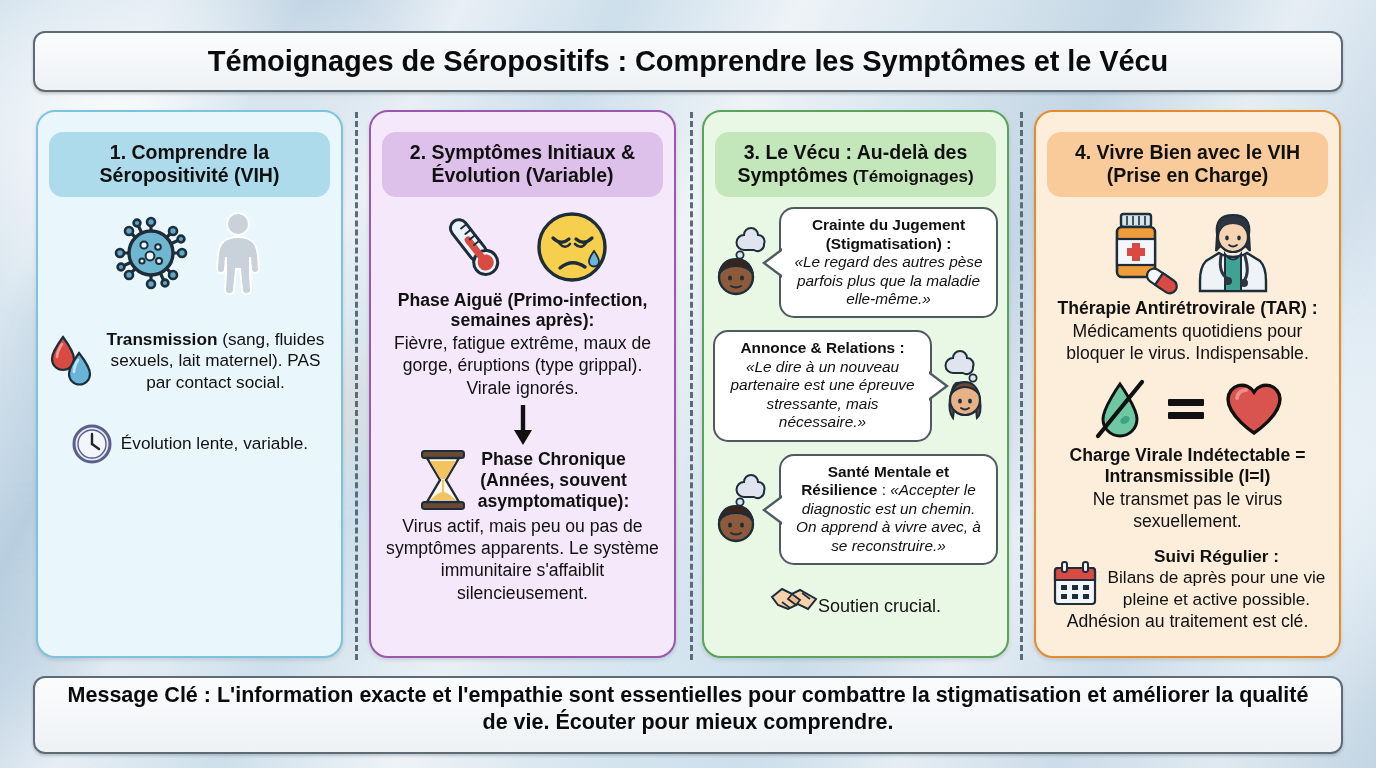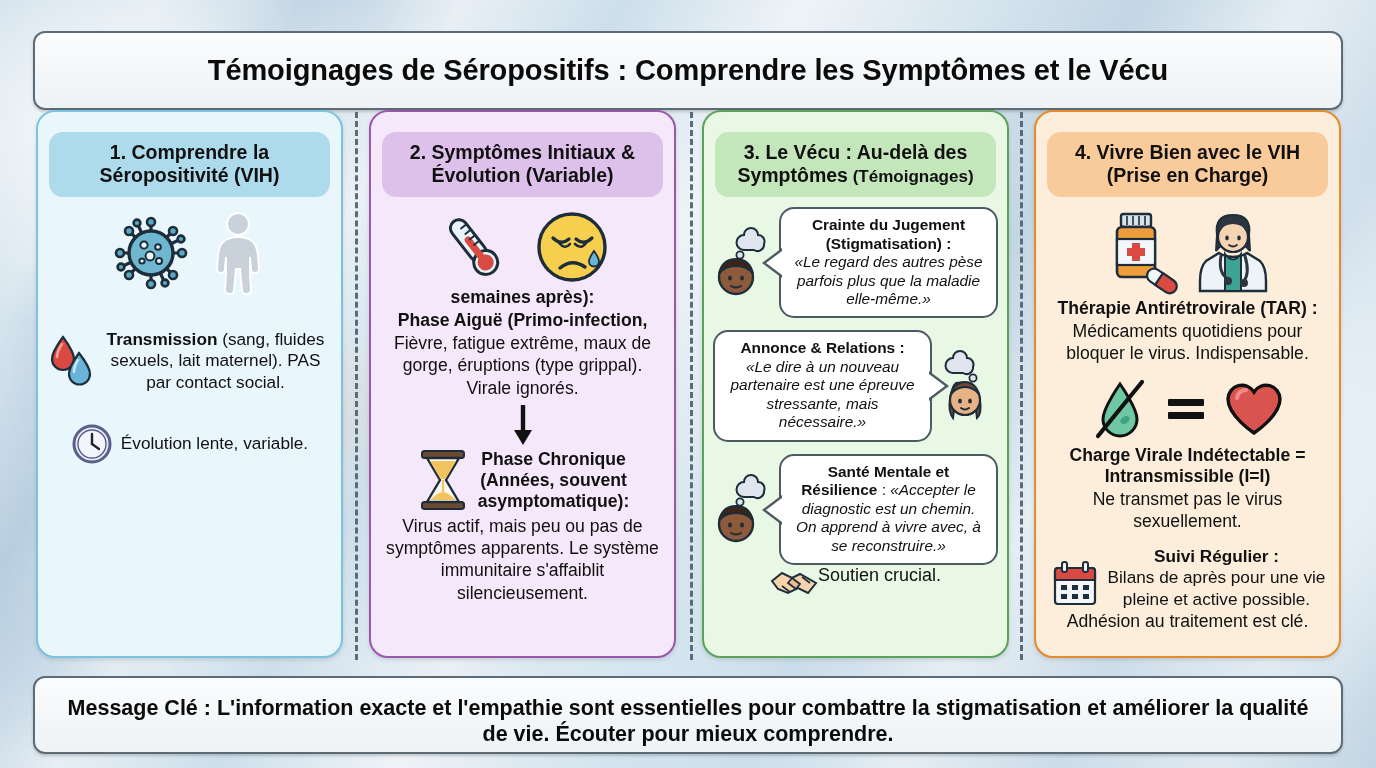--- a/index.html
+++ b/index.html
@@ -40,21 +40,21 @@
     filter: blur(26px);
     pointer-events: none;
   }
 
   .content { position: relative; z-index: 2; }
 
   
   #title-banner {
     position: absolute;
     left: 33px; top: 31px;
-    width: 1310px; height: 79px;
+    width: 1310px; height: 61px;
     background: linear-gradient(180deg, #fbfcfd 0%, #eef2f5 100%);
     border: 2.5px solid #5c6b76;
     border-radius: 12px;
     display: flex; align-items: center; justify-content: center;
     box-shadow: 0 2px 3px rgba(0,0,0,0.18);
   }
   #title-banner .t {
     font-size: 29px;
     font-weight: bold;
     color: #0b0b0b;
@@ -149,21 +149,21 @@
   #div-3 { left: 1020px; }
 
   
   #footer-banner {
     position: absolute;
     left: 33px; top: 676px;
     width: 1310px; height: 78px;
     background: linear-gradient(180deg, #fbfcfd 0%, #eef2f5 100%);
     border: 2.5px solid #5c6b76;
     border-radius: 12px;
-    display: flex; align-items: flex-end; justify-content: center;
+    display: flex; align-items: flex-start; justify-content: center;
     text-align: center;
     padding: 4px 24px;
     box-shadow: 0 2px 3px rgba(0,0,0,0.18);
   }
   #footer-banner .t {
     font-size: 21.5px;
     font-weight: bold;
     color: #0b0b0b;
     line-height: 1.24;
   }
@@ -217,23 +217,23 @@
     border-top: 15px solid transparent;
     border-bottom: 15px solid transparent;
   }
   .bubble.tail-right::before { border-left: 20px solid #4e5a63; }
   .bubble.tail-right::after  { right: -15px; border-left: 20px solid #ffffff; }
 
   .avatar-wrap { position: relative; width: 66px; flex: 0 0 66px; display:flex; align-items:center; justify-content:center; }
 
   .support-row {
     display: flex;
-    align-items: flex-start;
+    align-items: flex-end;
     justify-content: center;
-    margin-top: 0;
+    margin-top: 16px;
     width: 100%;
   }
   .support-row .txt { font-size: 18px; color: #111; }
 
   .arrow-down {
     margin: 4px 0 2px 0;
     display: flex; justify-content: center; width: 100%;
   }
 
   .phase2-row {
@@ -382,22 +382,22 @@
           <path d="M41 29 Q49 36 57 28" fill="none" stroke="#1d2d3a" stroke-width="3.2" stroke-linecap="round"></path>
           <path d="M24 33 Q30 40 35 34" fill="none" stroke="#1d2d3a" stroke-width="2.6" stroke-linecap="round"></path>
           <path d="M40 34 Q46 40 51 33" fill="none" stroke="#1d2d3a" stroke-width="2.6" stroke-linecap="round"></path>
           <path d="M25 58 Q37 48 50 57" fill="none" stroke="#1d2d3a" stroke-width="3.4" stroke-linecap="round"></path>
           <path d="M59 41 C59 41 54 48 54 51.5 A5 5 0 0 0 64 51.5 C64 48 59 41 59 41 Z" fill="#6ab4da" stroke="#1d2d3a" stroke-width="1.8"></path>
         </svg>
       </span>
     </div>
 
     <div class="body-text">
+      <span class="lead">Phase Aiguë (Primo-infection,</span>
       <span class="lead" style="margin-top:-3px">semaines après):</span>
-      <span class="lead">Phase Aiguë (Primo-infection,</span>
       <span>Fièvre, fatigue extrême, maux de</span><br>
       <span>gorge, éruptions (type grippal).</span><br>
       <span>Virale ignorés.</span>
     </div>
 
     <div class="arrow-down">
       <svg width="26" height="44" viewBox="0 0 26 44">
         <line x1="13" y1="2" x2="13" y2="30" stroke="#111" stroke-width="4.4"></line>
         <polygon points="13,42 4,27 22,27" fill="#111"></polygon>
       </svg>

